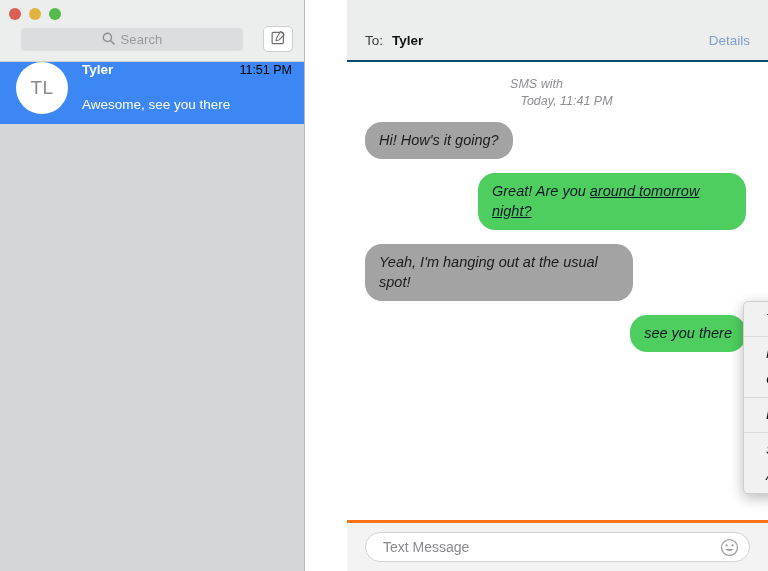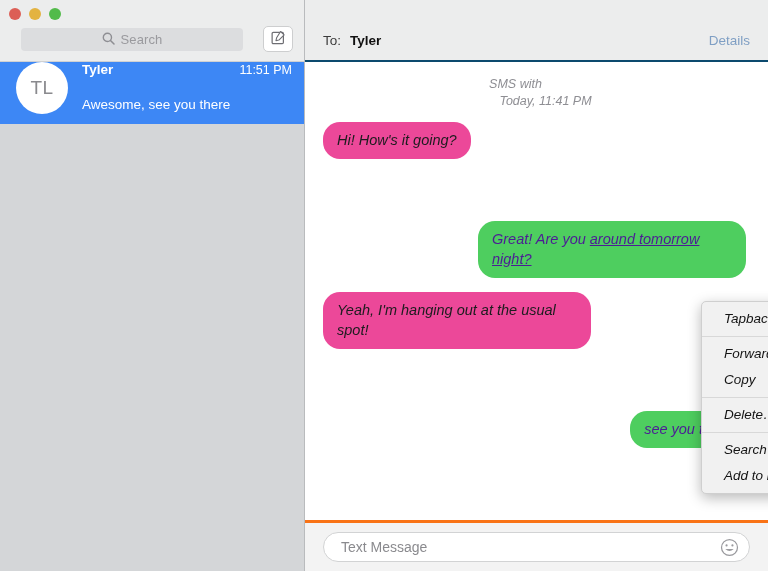--- a/index.html
+++ b/index.html
@@ -11,20 +11,21 @@
     font-family: "Liberation Sans", sans-serif;
     background: #ffffff;
   }
 
   .window {
     position: relative;
     width: 768px;
     height: 571px;
     display: flex;
     background: #ffffff;
+    gap: 42px;
   }
 
   
   .sidebar {
     width: 305px;
     height: 571px;
     background: #d4d6d8;
     position: relative;
     flex: 0 0 305px;
     border-right: 1px solid #b9bbbd;
@@ -121,21 +122,21 @@
     align-items: baseline;
     justify-content: space-between;
   }
   .conv-name {
     font-size: 13.5px;
     font-weight: bold;
     color: #ffffff;
   }
   .conv-time {
     font-size: 12.5px;
-    color: #ffffff;
+    color: #000000;
     white-space: nowrap;
     padding-left: 8px;
   }
   .conv-preview {
     font-size: 13.5px;
     color: #ffffff;
     margin-top: 20px;
     white-space: nowrap;
     overflow: hidden;
     text-overflow: ellipsis;
@@ -195,28 +196,27 @@
 
   .bubble {
     position: relative;
     max-width: 268px;
     padding: 8px 14px 9px 14px;
     border-radius: 17px;
     font-size: 14.5px;
     line-height: 20px;
   }
   .bubble.in {
-    background: #ec4899;
+    background: #a3a3a3;
     color: #1c1c1e;
     border-bottom-left-radius: 17px;
   }
   .bubble.out {
     background: #4ece5f;
-    color: #4c1d95;
-    margin-top: 48px;
+    color: #0f172a;
   }
   
   .bubble.in::after {
     content: "";
     position: absolute;
     left: -5px;
     bottom: 0;
     width: 14px;
     height: 15px;
     background: #e3e3e5;

